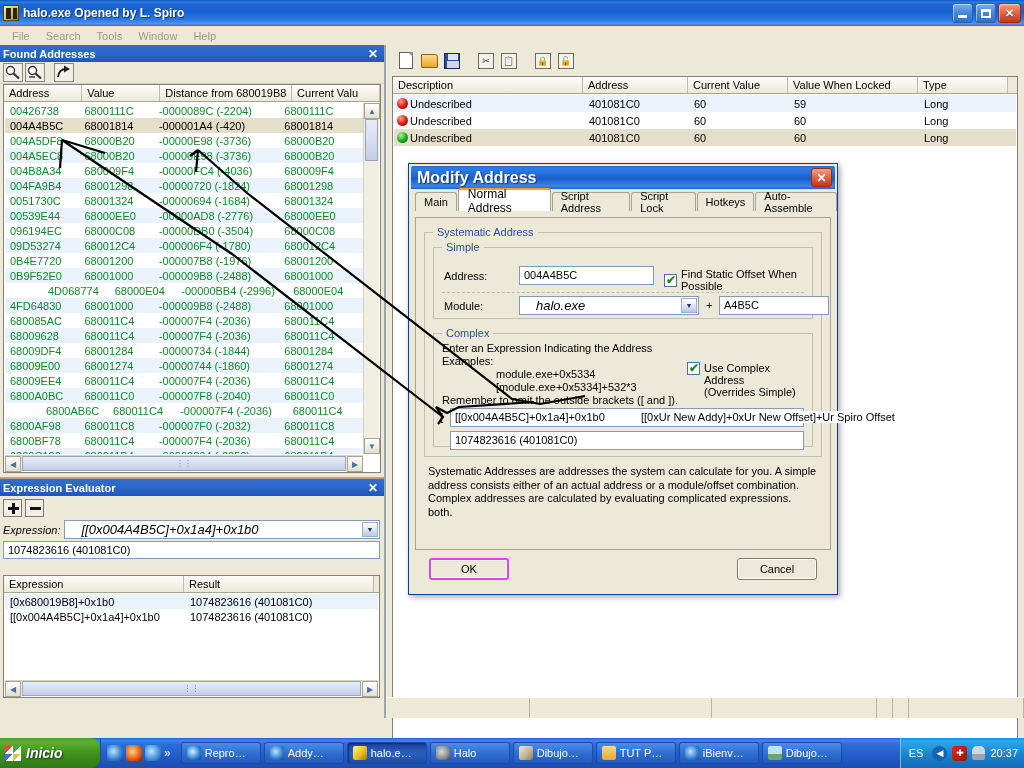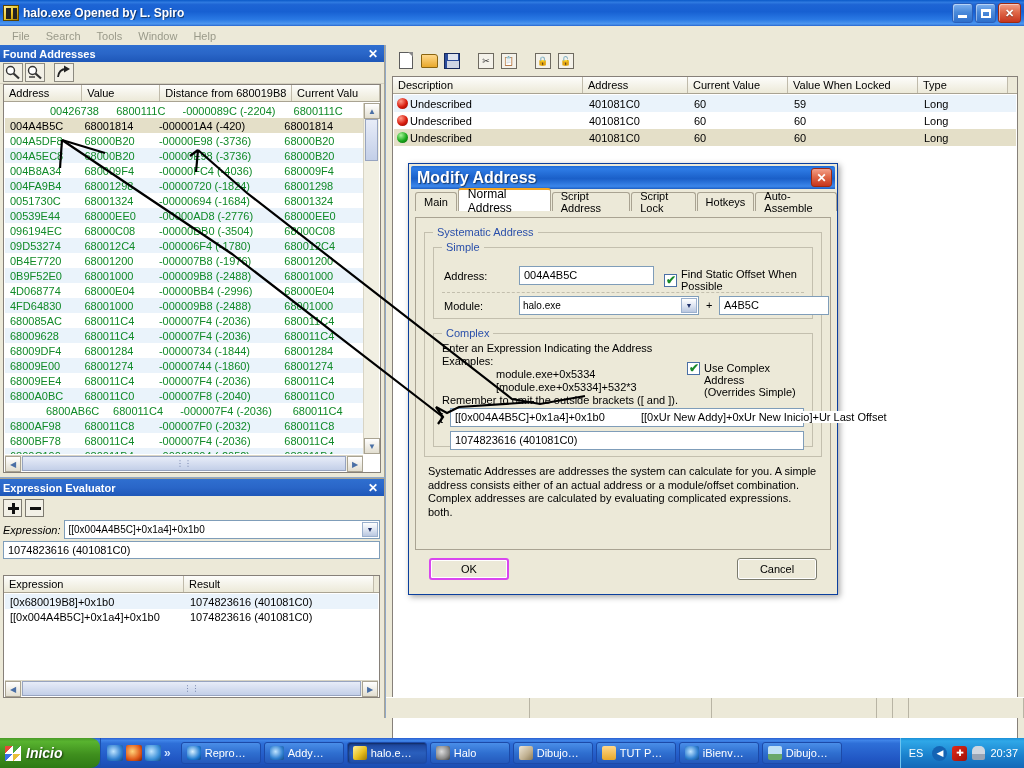--- a/index.html
+++ b/index.html
@@ -138,22 +138,22 @@
             width: 3px; height: 11px; background: #111; }
   .plusbtn:after { content: ""; position: absolute; left: 4px; top: 7px;
             width: 11px; height: 3px; background: #111; }
   .minusbtn:after { content: ""; position: absolute; left: 4px; top: 7px;
             width: 11px; height: 3px; background: #111; }
   .ee-exprrow { display: flex; align-items: center; height: 19px;
                 margin: 1px 4px 0 3px; }
   .ee-label { font-size: 11px; padding-right: 4px; font-style: italic; }
   .combo { flex: 1; height: 19px; background: #fff; border: 1px solid #7f9db9;
            display: flex; align-items: center; position: relative; }
-  .combo .cval { padding-left: 3px; font-size: 10px; white-space: nowrap;
-                 overflow: hidden; }
+  .combo .cval { padding-left: 16px; font-size: 13px; white-space: nowrap;
+                 overflow: hidden; font-style: italic; }
   .combo .carrow { position: absolute; right: 1px; top: 1px; width: 16px; height: 15px;
            background: linear-gradient(to bottom,#fff 0%,#dfe6f2 50%,#b9c7e0 100%);
            border: 1px solid #9bb0cd; display: flex; align-items: center;
            justify-content: center; font-size: 7px; color: #21326b; }
   .ee-result { height: 18px; margin: 2px 4px 0 3px; background: #fff;
                border: 1px solid #7f9db9; padding: 2px 0 0 4px; font-size: 11px; }
 
   #ee-grid { left: 3px; right: 4px; top: 96px; bottom: 20px; position: absolute;
              border: 1px solid #868079; background: #fff; }
   .ee-rows { position: absolute; left: 1px; top: 18px; right: 1px; bottom: 18px; }
@@ -346,21 +346,21 @@
 
     <div class="grid" style="top:39px; bottom:4px; left:3px; right:3px;">
       <div class="ghead">
         <div style="width:80px">Address</div>
         <div style="width:80px">Value</div>
         <div style="width:135px">Distance from 680019B8</div>
         <div style="width:90px">Current Valu</div>
       </div>
       <div class="fa-rows" id="fa-rows">
           <div class="grow alt-a">
-            <div class="green" style="width: 80px; margin-left: 40px;">00426738</div>
+            <div class="green" style="width: 80px;">00426738</div>
             <div class="green" style="width: 80px;">6800111C</div>
             <div class="green" style="width: 135px;">-0000089C (-2204)</div>
             <div class="green" style="width: 90px;">6800111C</div>
           </div>
           <div class="grow sel">
             <div class="black" style="width: 80px;">004A4B5C</div>
             <div class="black" style="width: 80px;">68001814</div>
             <div class="black" style="width: 135px;">-000001A4 (-420)</div>
             <div class="black" style="width: 90px;">68001814</div>
           </div>
@@ -418,21 +418,21 @@
             <div class="green" style="width: 135px;">-000007B8 (-1976)</div>
             <div class="green" style="width: 90px;">68001200</div>
           </div>
           <div class="grow alt-b">
             <div class="green" style="width: 80px;">0B9F52E0</div>
             <div class="green" style="width: 80px;">68001000</div>
             <div class="green" style="width: 135px;">-000009B8 (-2488)</div>
             <div class="green" style="width: 90px;">68001000</div>
           </div>
           <div class="grow alt-a">
-            <div class="green" style="width: 80px;">4D068774</div>
+            <div class="green" style="width: 80px; margin-left: 38px;">4D068774</div>
             <div class="green" style="width: 80px;">68000E04</div>
             <div class="green" style="width: 135px;">-00000BB4 (-2996)</div>
             <div class="green" style="width: 90px;">68000E04</div>
           </div>
           <div class="grow alt-b">
             <div class="green" style="width: 80px;">4FD64830</div>
             <div class="green" style="width: 80px;">68001000</div>
             <div class="green" style="width: 135px;">-000009B8 (-2488)</div>
             <div class="green" style="width: 90px;">68001000</div>
           </div>
@@ -683,21 +683,21 @@
           <div style="position:absolute; left:253px; top:28px; display:flex; gap:4px; align-items:flex-start;">
             <span class="cbx"></span>
             <span style="font-size:11px; line-height:12px;">
               <span>Use Complex Address</span><br>
               <span>(Overrides Simple)</span>
             </span>
           </div>
 
           <div style="position:absolute; left:6px; top:77px; font-size:11px;">[</div>
           <div class="fld" style="position:absolute; left:16px; top:74px; right:8px;">[[0x004A4B5C]+0x1a4]+0x1b0</div>
-          <div class="tooltip-txt" style="left:207px; top:77px; z-index:5;">[[0xUr New Addy]+0xUr New Inicio]+Ur Last Offset</div>
+          <div class="tooltip-txt" style="left:207px; top:77px; z-index:5;">[[0xUr New Addy]+0xUr New Offset]+Ur Spiro Offset</div>
 
           <div class="fld" style="position:absolute; left:16px; top:97px; right:8px; background:#fff;">1074823616 (401081C0)</div>
         </div>
       </div>
 
       <div style="position:absolute; left:12px; right:10px; top:247px; font-size:11px; line-height:13.5px;">
         <div>Systematic Addresses are addresses the system can calculate for you.  A simple</div>
         <div>address consists either of an actual address or a module/offset combination.</div>
         <div>Complex addresses are calculated by evaluating complicated expressions.</div>
         <div>both.</div>

